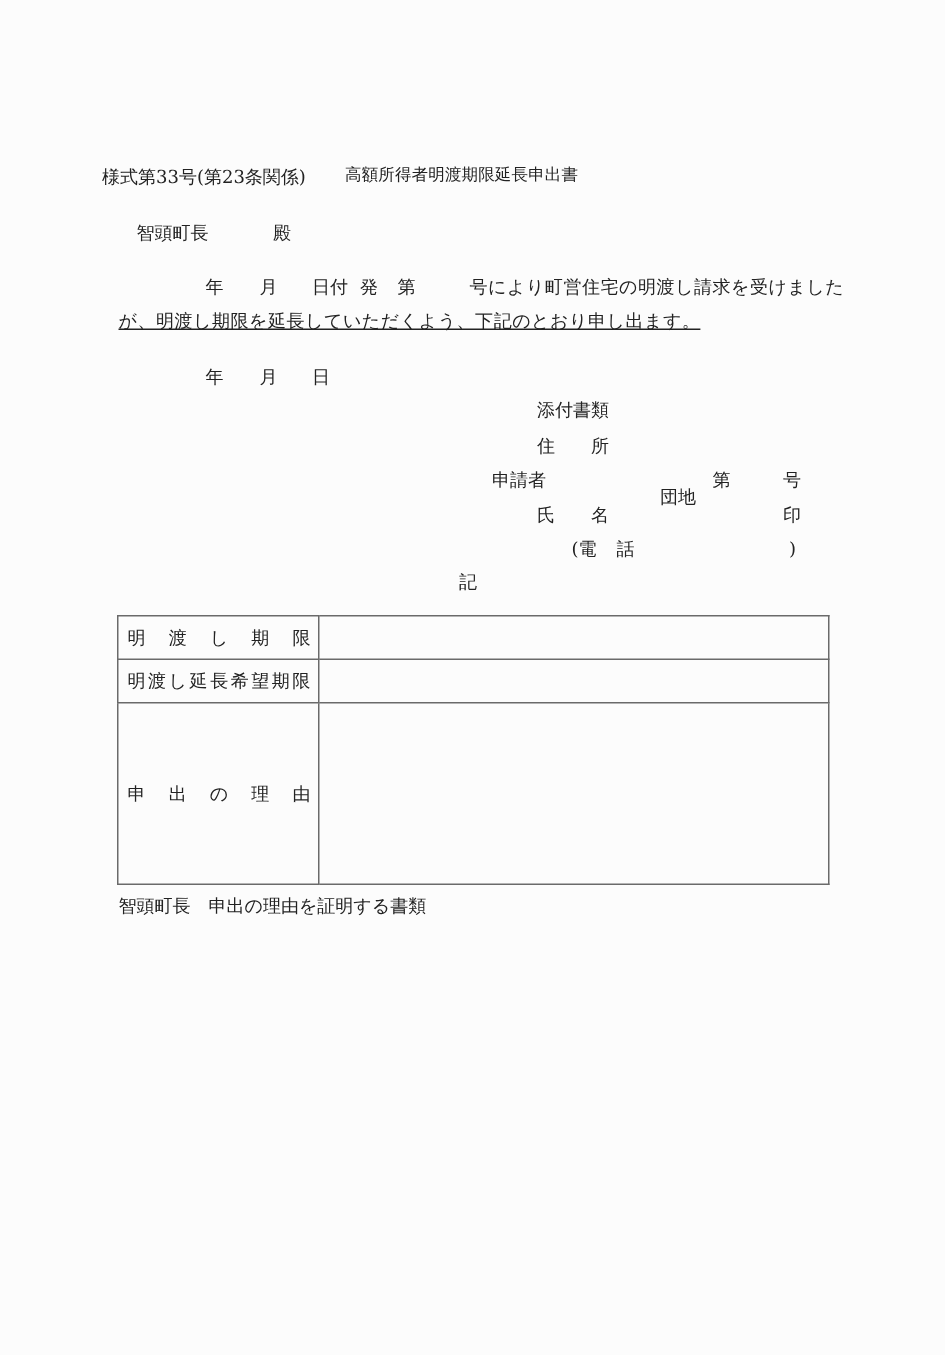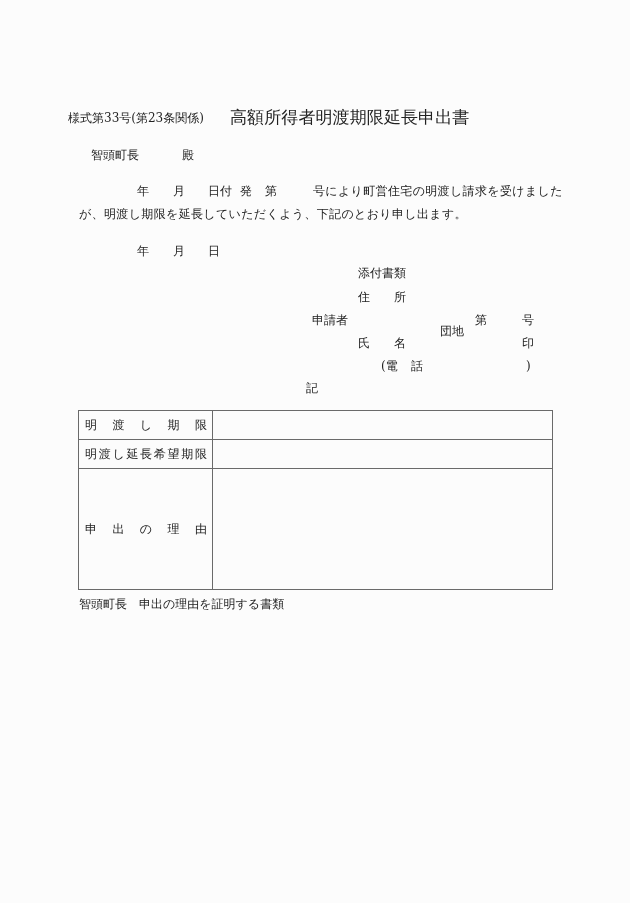--- a/index.html
+++ b/index.html
@@ -15,21 +15,21 @@
       font-family: "DejaVu Serif", "Liberation Serif", serif;
       color: #222;
       font-size: 12px;
     }
     .abs {
       position: absolute;
       white-space: nowrap;
       line-height: 14px;
     }
     .form-no { left: 68px; top: 79px; margin-top: 32px; }
-    .title { left: 230px; top: 110px; font-size: 17px; letter-spacing: 0.1px; }
+    .title { left: 230px; top: 110px; font-size: 11px; letter-spacing: 0.1px; }
 
     .record-mark { left: 306px; top: 381px; }
 
     table.form-table {
       position: absolute;
       left: 78px;
       top: 410px;
       width: 475px;
       border-collapse: collapse;
       font-size: 12px;
@@ -69,36 +69,36 @@
     <span class="abs" style="left:182px; top:148px;">殿</span>
   </div>
 
   <div>
     <span class="abs" style="left:137px; top:184px;">年</span>
     <span class="abs" style="left:173px; top:184px;">月</span>
     <span class="abs" style="left:208px; top:184px;">日付</span>
     <span class="abs" style="left:240px; top:184px;">発</span>
     <span class="abs" style="left:265px; top:184px;">第</span>
     <span class="abs" style="left:313px; top:184px; letter-spacing:0.35px;">号により町営住宅の明渡し請求を受けました</span>
-    <span class="abs" style="left:79px; top:207px; letter-spacing:0.35px;">が、明渡し期限を延長していただくよう、下記のとおり申し出ます。</span>
+    <span class="abs" style="left:79px; top:207px; letter-spacing:0.35px;text-decoration:underline;">が、明渡し期限を延長していただくよう、下記のとおり申し出ます。</span>
   </div>
 
   <div>
     <span class="abs" style="left:137px; top:244px;">年</span>
     <span class="abs" style="left:173px; top:244px;">月</span>
     <span class="abs" style="left:208px; top:244px;">日</span>
   </div>
 
   <div>
     <span class="abs" style="left:358px; top:266px;">添付書類</span>
 
     <span class="abs" style="left:358px; top:290px;">住</span>
     <span class="abs" style="left:394px; top:290px;">所</span>
 
-    <span class="abs" style="left:312px; top:313px;">申請者</span>
+    <span class="abs" style="left:328px; top:313px;">申請者</span>
     <span class="abs" style="left:440px; top:324px;">団地</span>
     <span class="abs" style="left:475px; top:313px;">第</span>
     <span class="abs" style="left:522px; top:313px;">号</span>
 
     <span class="abs" style="left:358px; top:336px;">氏</span>
     <span class="abs" style="left:394px; top:336px;">名</span>
     <span class="abs" style="left:522px; top:336px;">印</span>
 
     <span class="abs" style="left:381px; top:359px;">(電</span>
     <span class="abs" style="left:411px; top:359px;">話</span>

